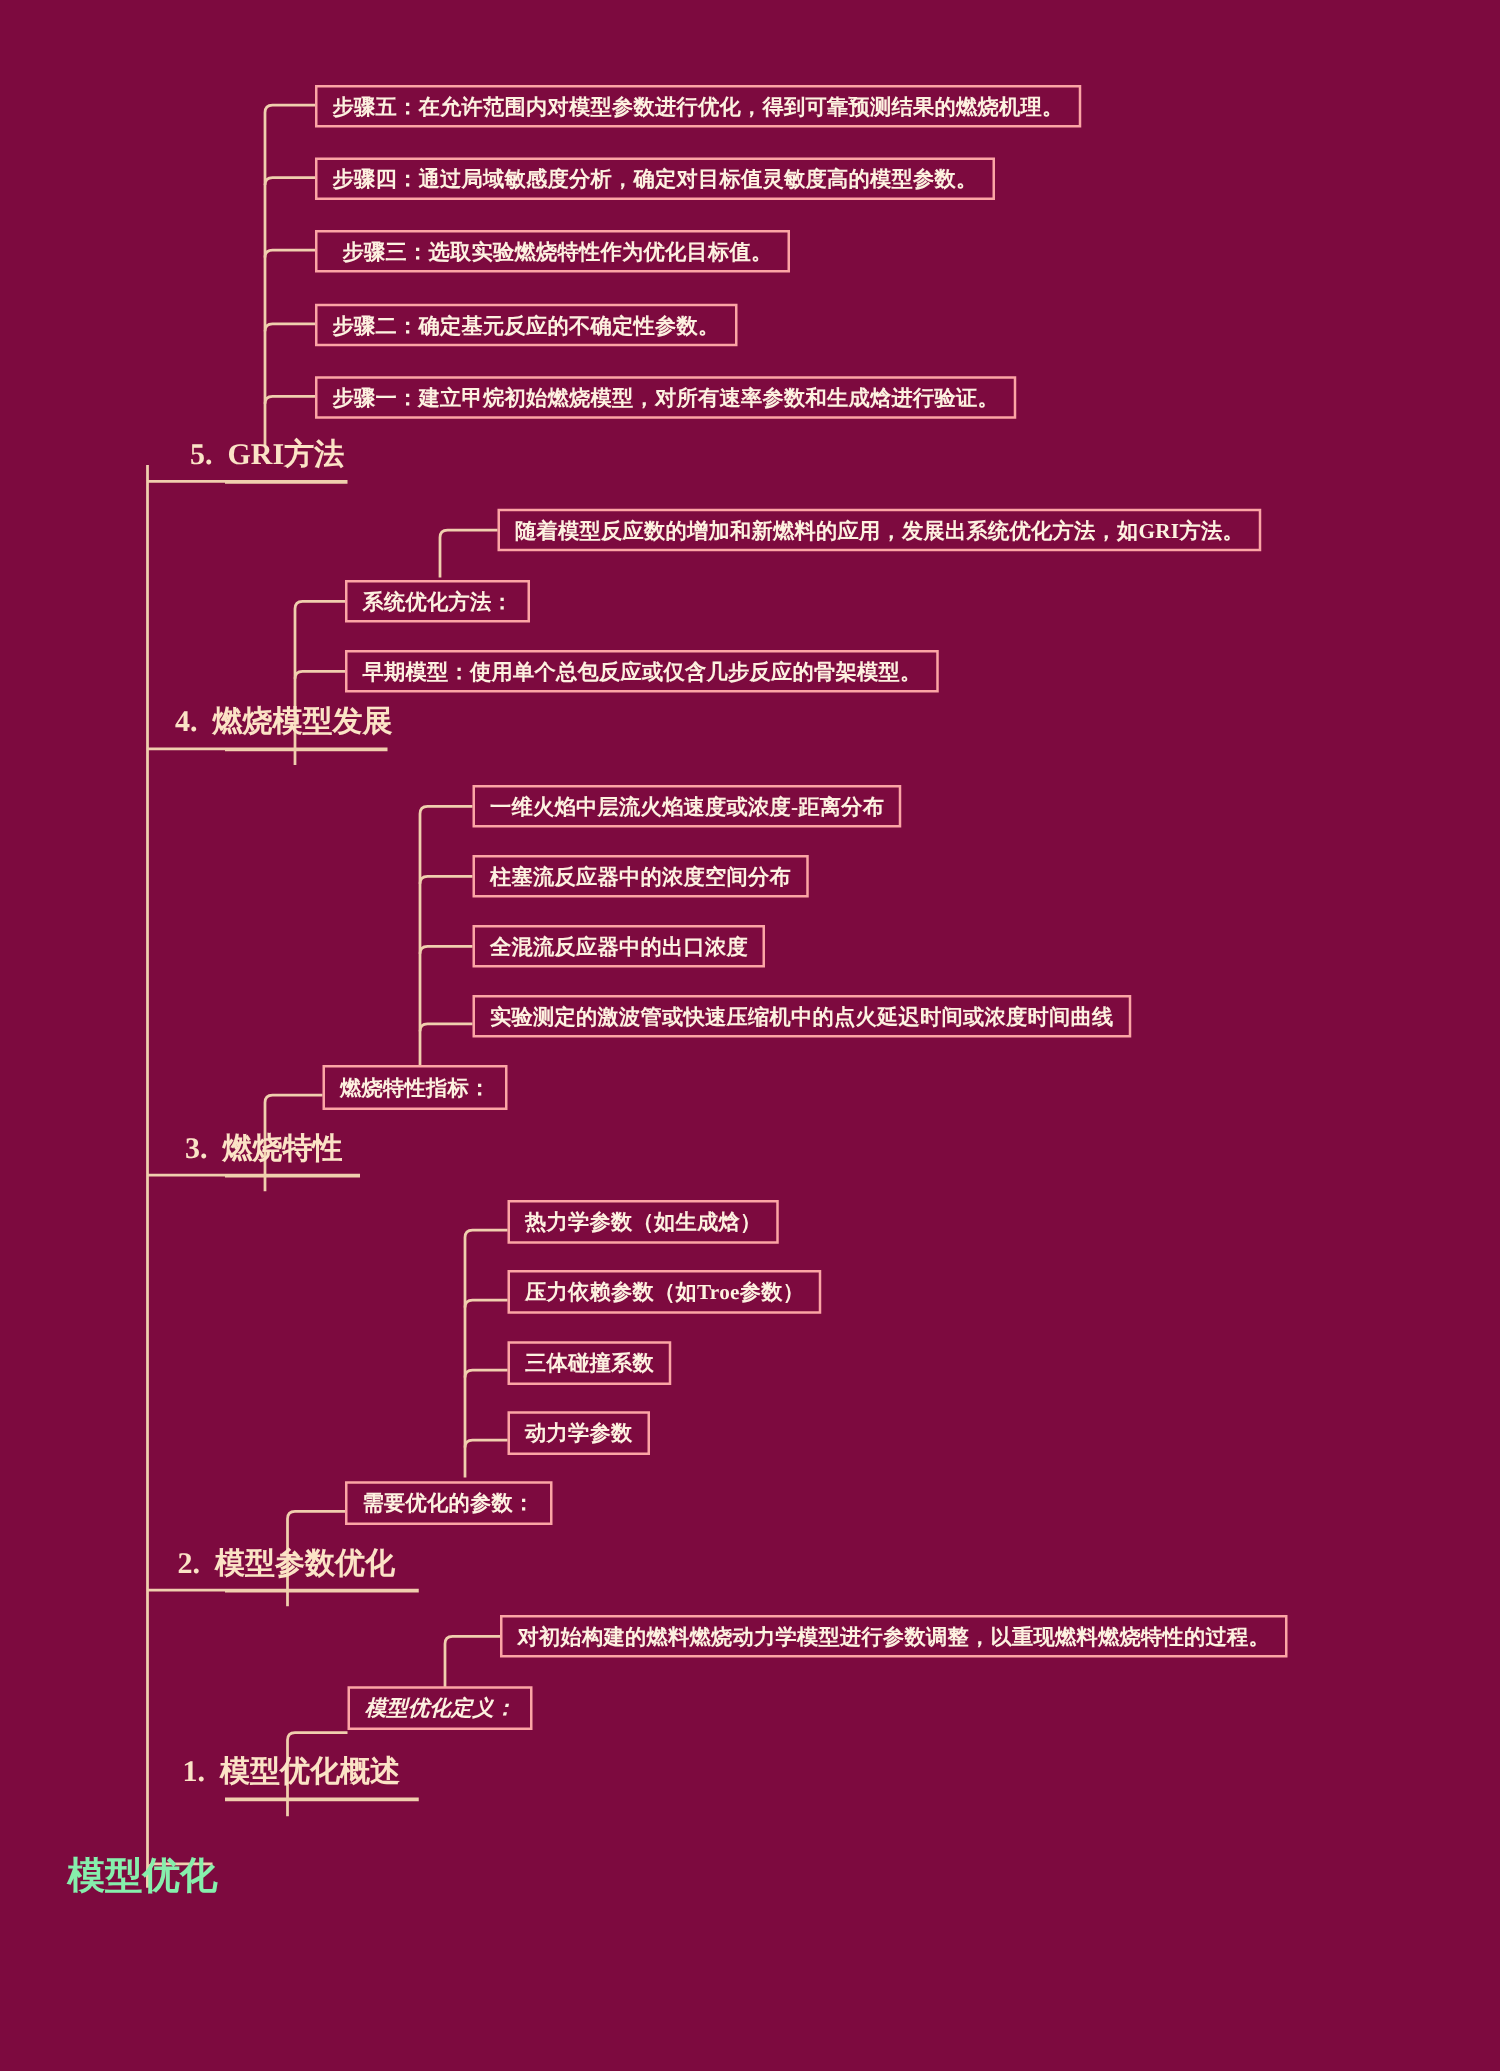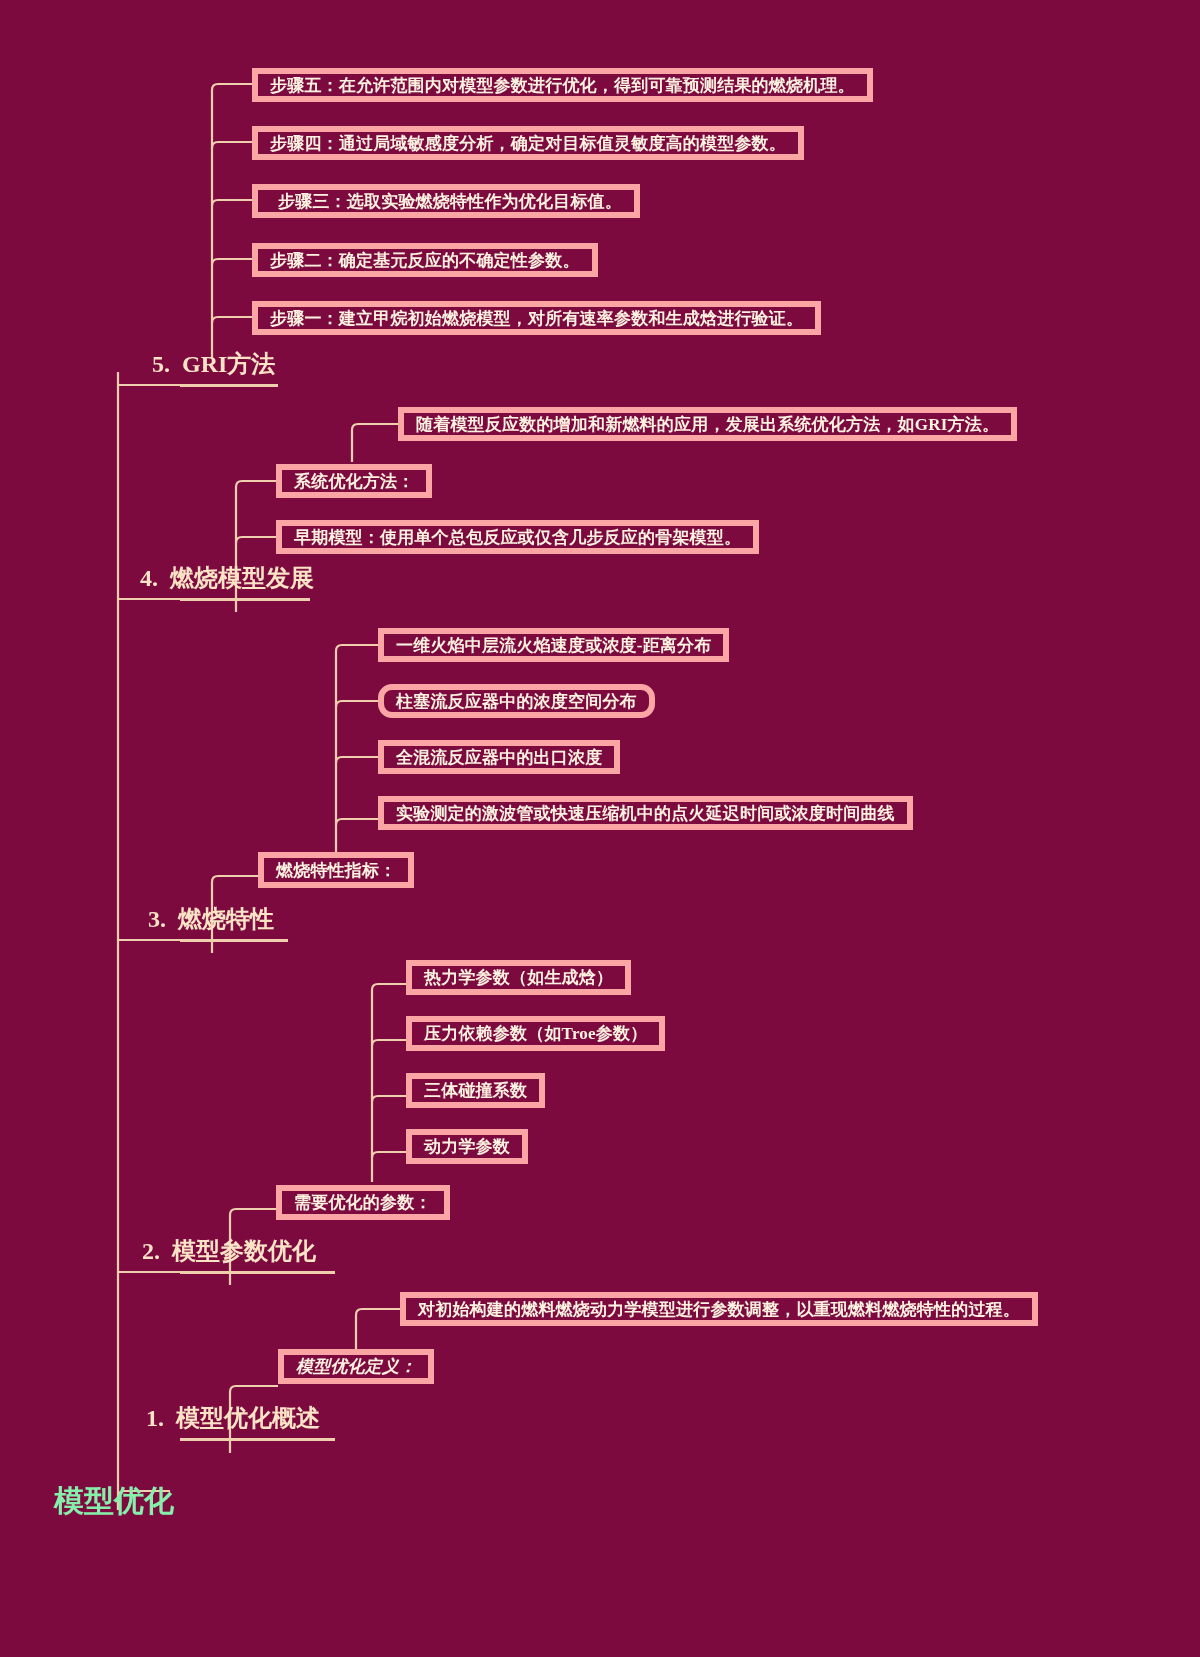--- a/index.html
+++ b/index.html
@@ -22,21 +22,21 @@
   svg#wires {
     position: absolute;
     left: 0; top: 0;
     width: 1200px;
     height: 1657px;
     pointer-events: none;
   }
   .node {
     position: absolute;
     box-sizing: border-box;
-    border: 6px solid #fca5a5;
+    border: 2px solid #fca5a5;
     color: #fdf1e0;
     background: transparent;
     font-weight: bold;
     font-size: 17px;
     line-height: 1;
     display: flex;
     align-items: center;
     padding: 0 12px;
     white-space: nowrap;
     letter-spacing: 0.2px;
@@ -144,21 +144,21 @@
 
   <div class="branch" style="left:140px; top:566px;">
     <span class="bnum">4.</span>
     <span>燃烧模型发展</span>
   </div>
   <div class="underline" style="left:180px; top:598px; width:130px;"></div>
 
   <div class="node" style="left:378px; top:628px; height:34px;">
     <span>一维火焰中层流火焰速度或浓度-距离分布</span>
   </div>
-  <div class="node" style="left:378px; top:684px; height:34px;border-radius:14px;">
+  <div class="node" style="left:378px; top:684px; height:34px;">
     <span>柱塞流反应器中的浓度空间分布</span>
   </div>
   <div class="node" style="left:378px; top:796px; height:34px;">
     <span>实验测定的激波管或快速压缩机中的点火延迟时间或浓度时间曲线</span>
   </div>
   <div class="node" style="left:378px; top:740px; height:34px;">
     <span>全混流反应器中的出口浓度</span>
   </div>
   <div class="node" style="left:258px; top:852px; height:36px;">
     <span>燃烧特性指标：</span>

